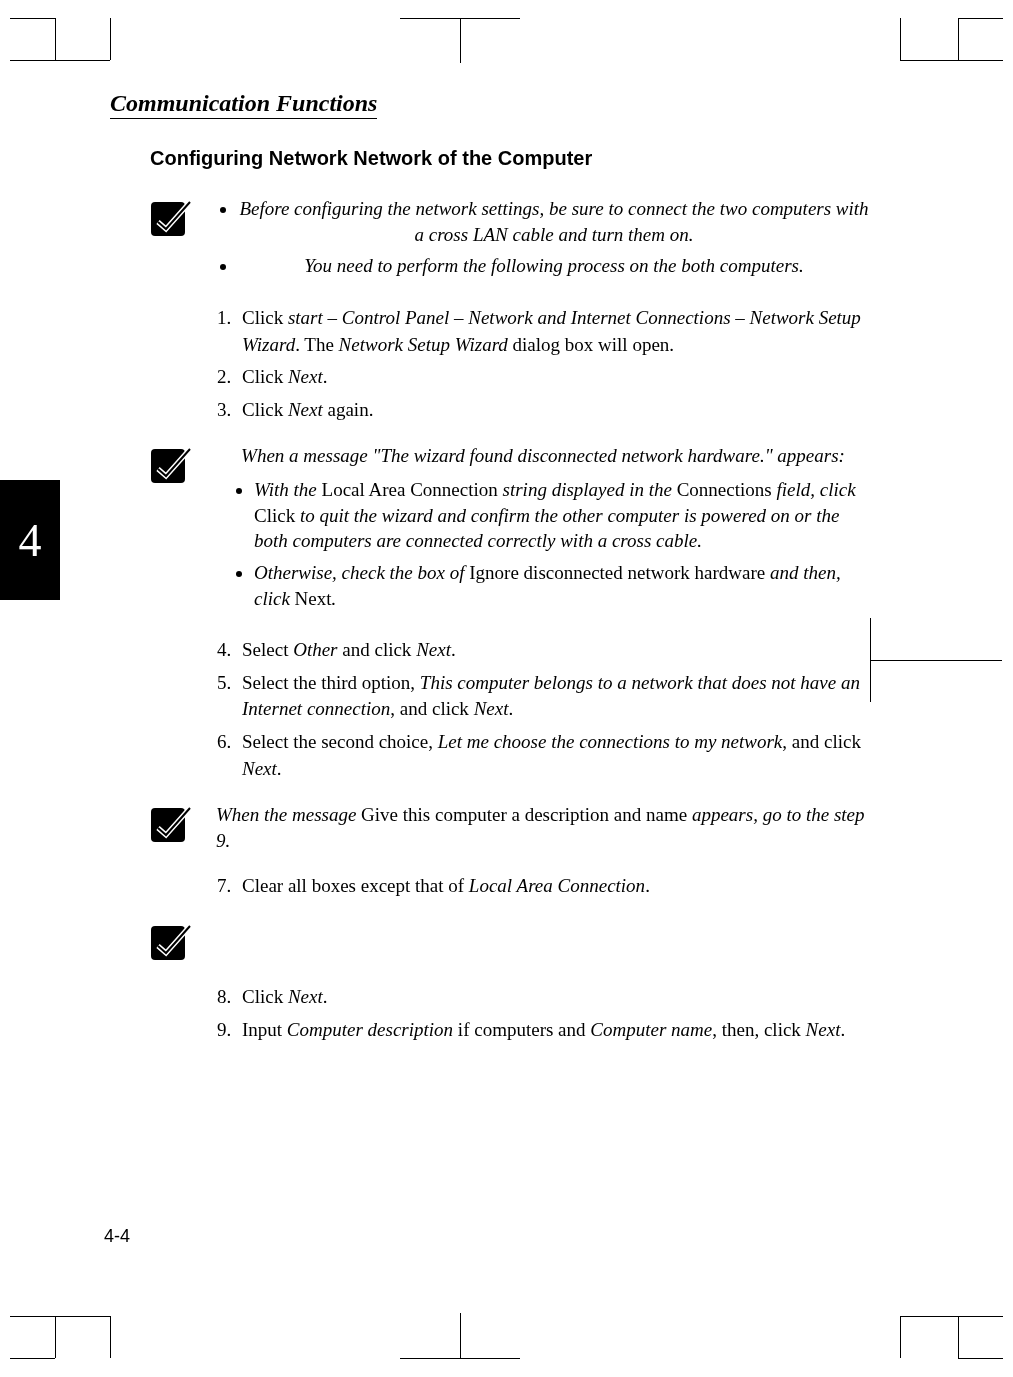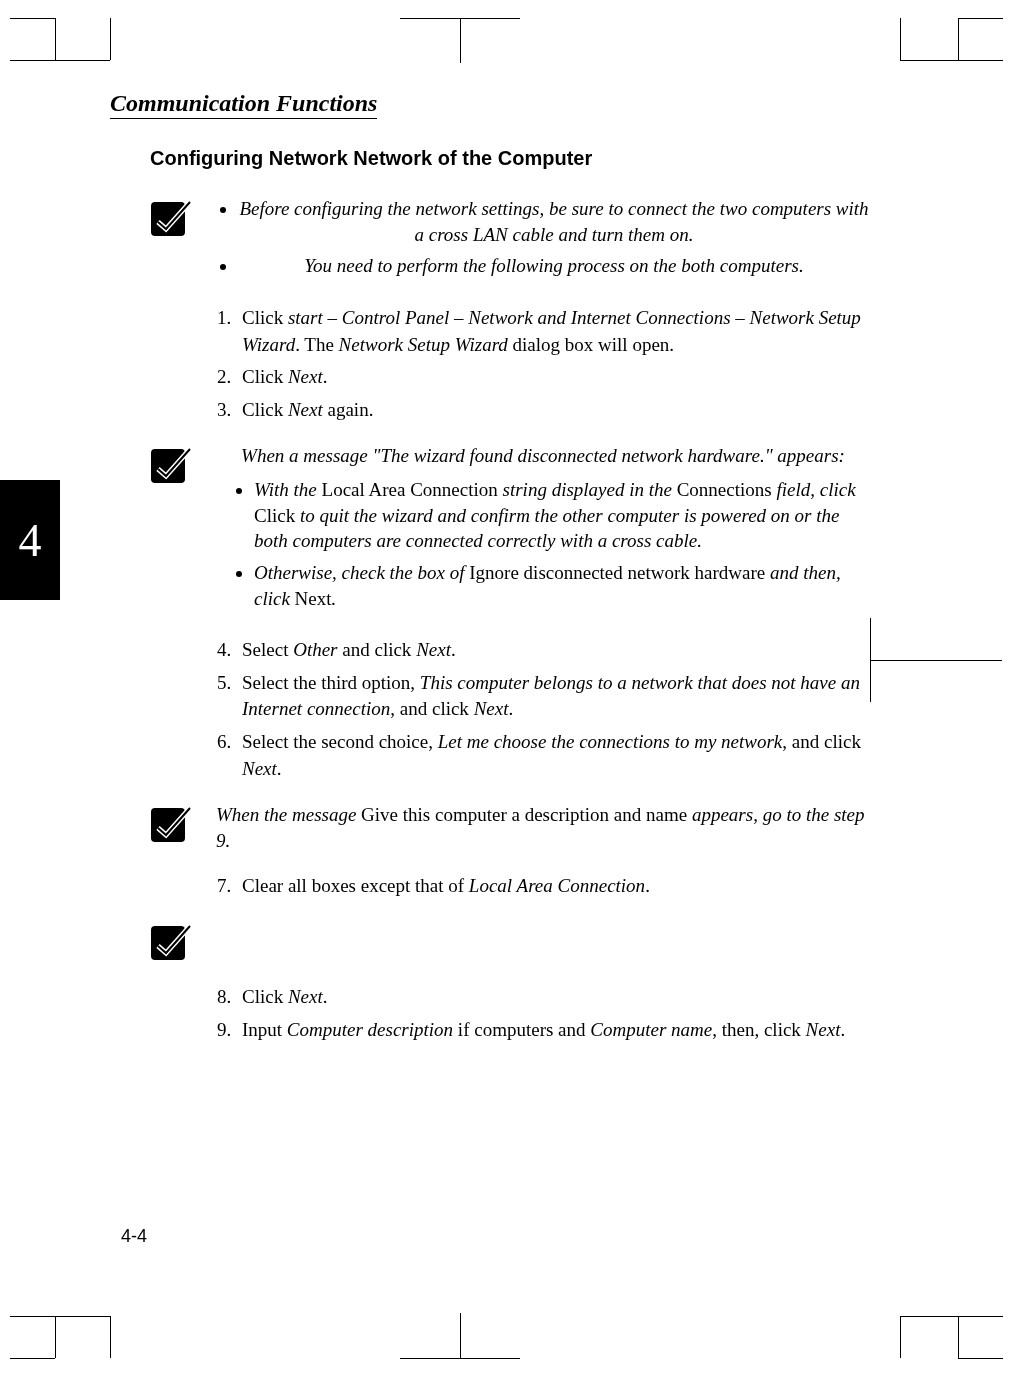--- a/index.html
+++ b/index.html
@@ -125,21 +125,21 @@
   ol.steps > li {
     margin-bottom: 6px;
     padding-left: 6px;
     margin-left: 28px;
   }
 
   .italic { font-style: italic; text-align: center; }
 
   .page-number {
     position: absolute;
-    left: 121px;
+    left: 104px;
     bottom: 130px;
     font-family: Arial, Helvetica, sans-serif;
     font-size: 18px;
   }
 </style>
 </head>
 <body>
 
 <div class="page">
 

